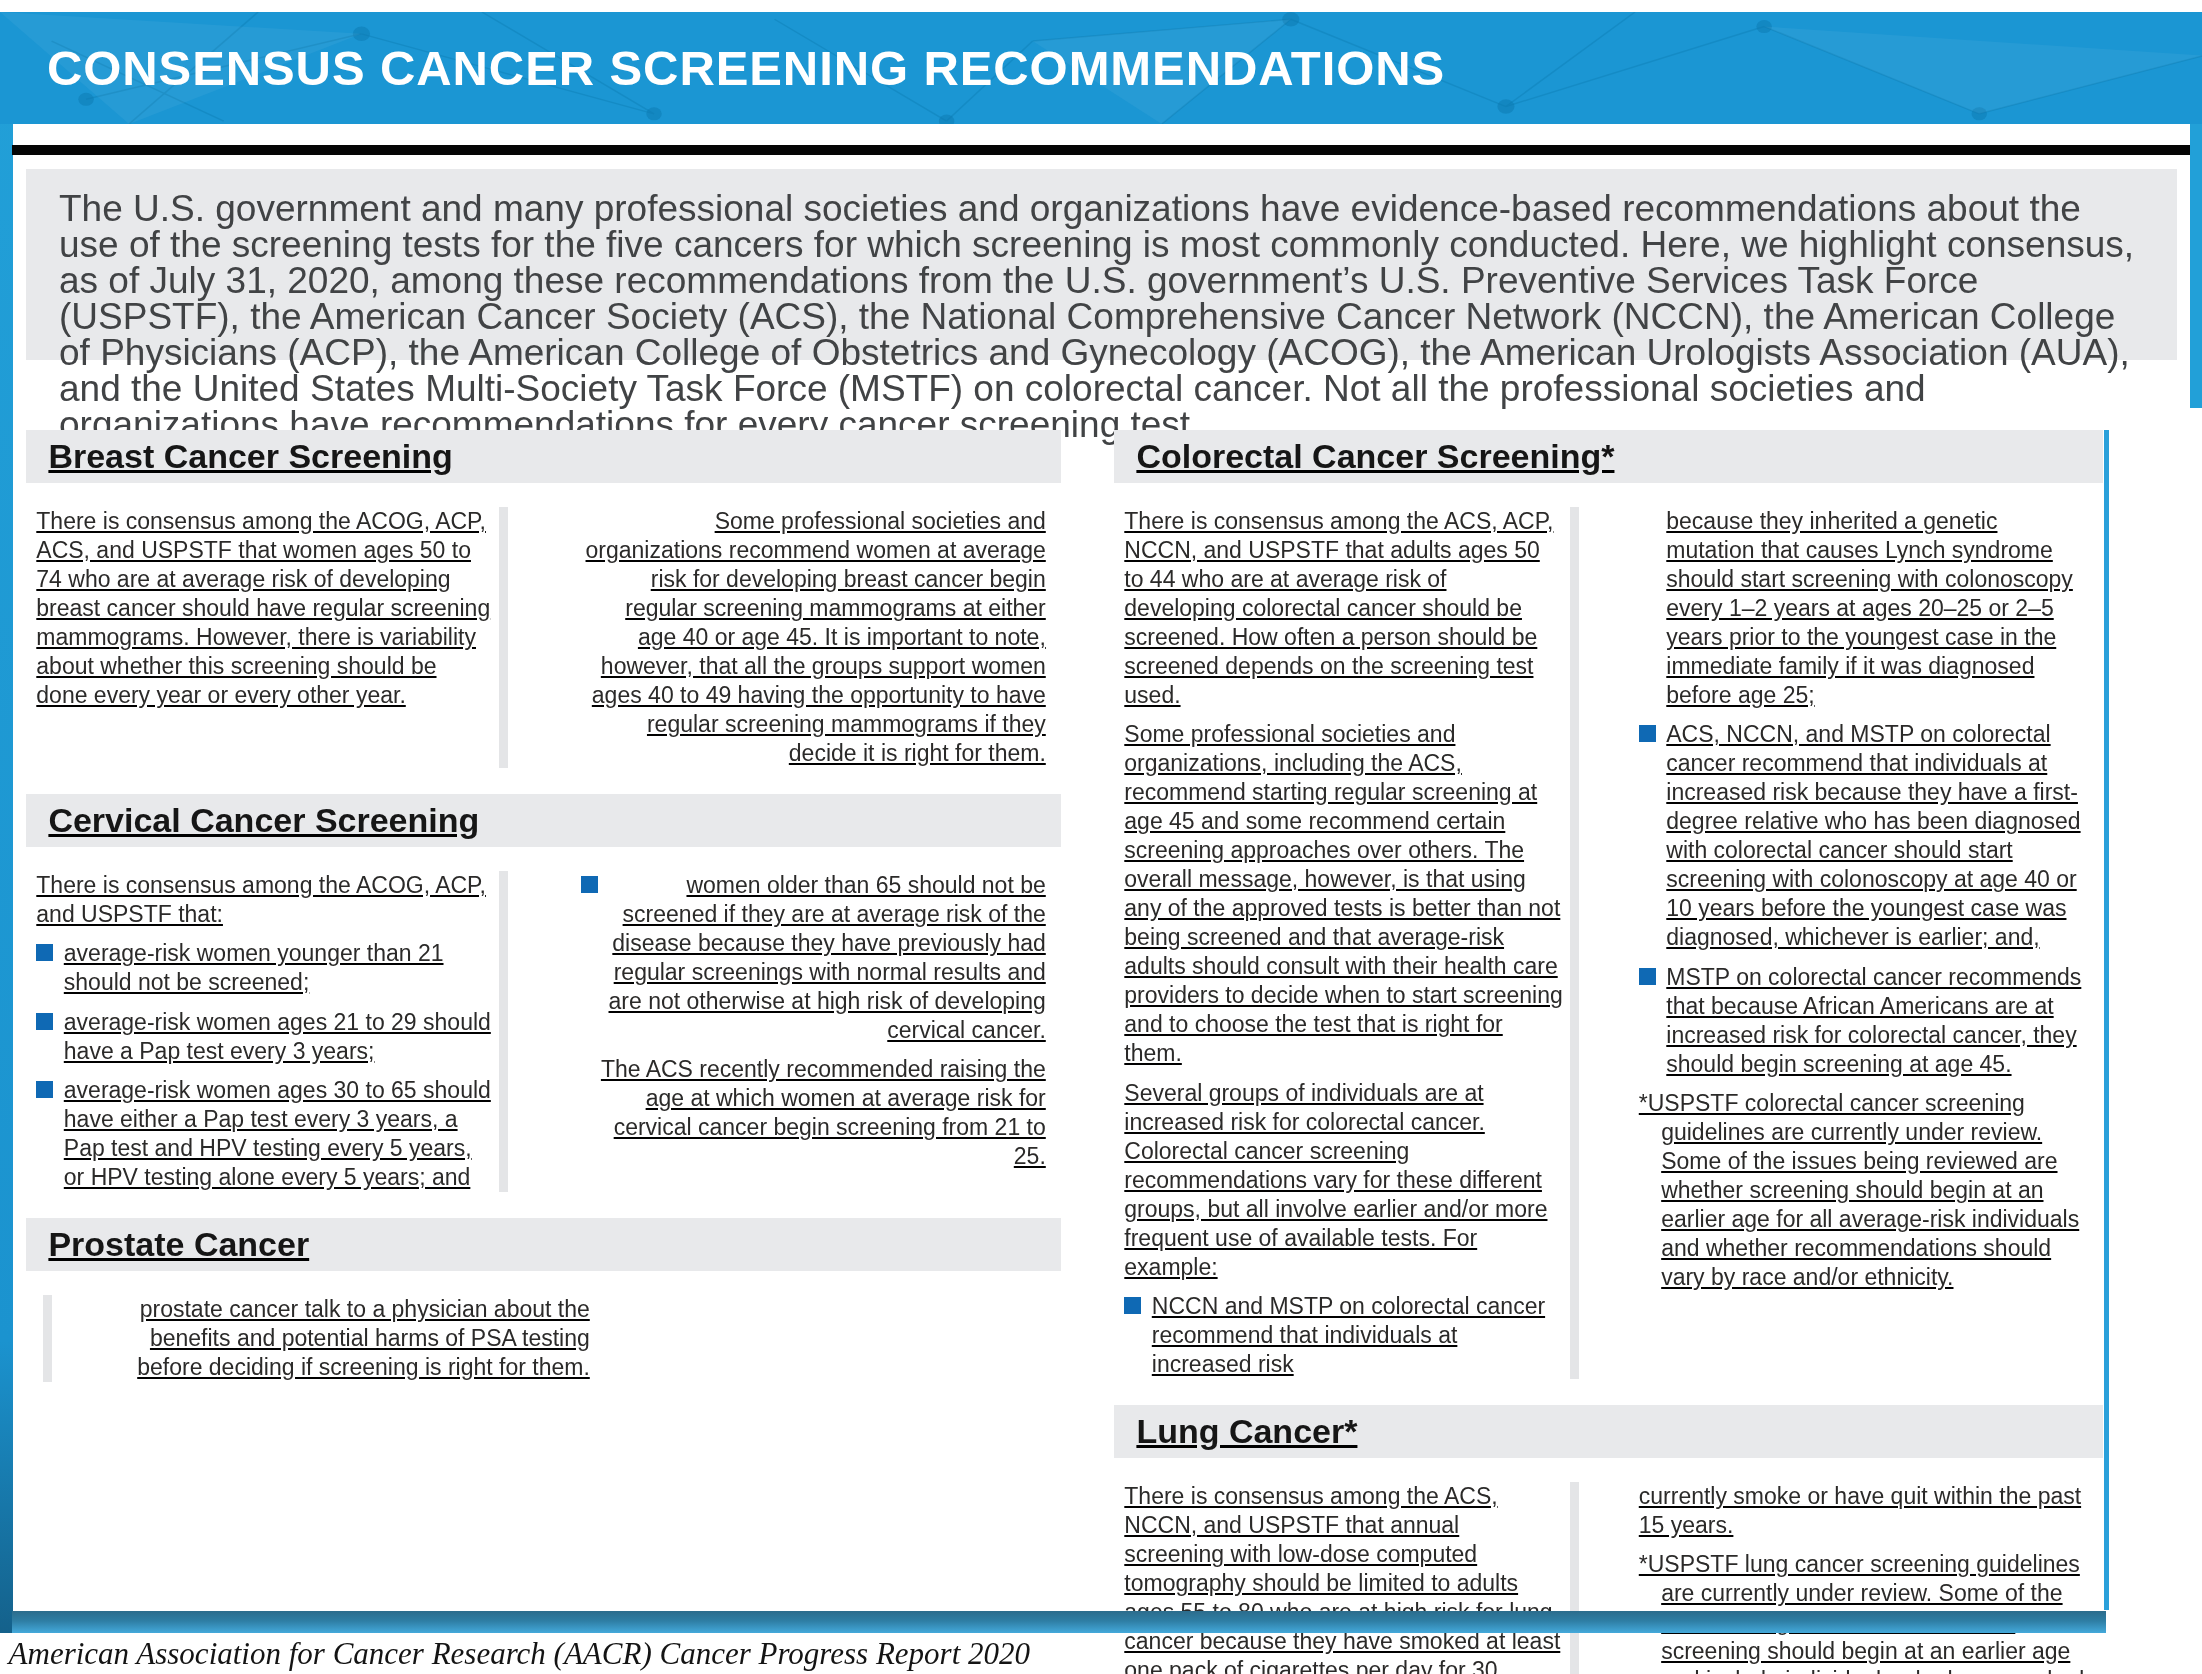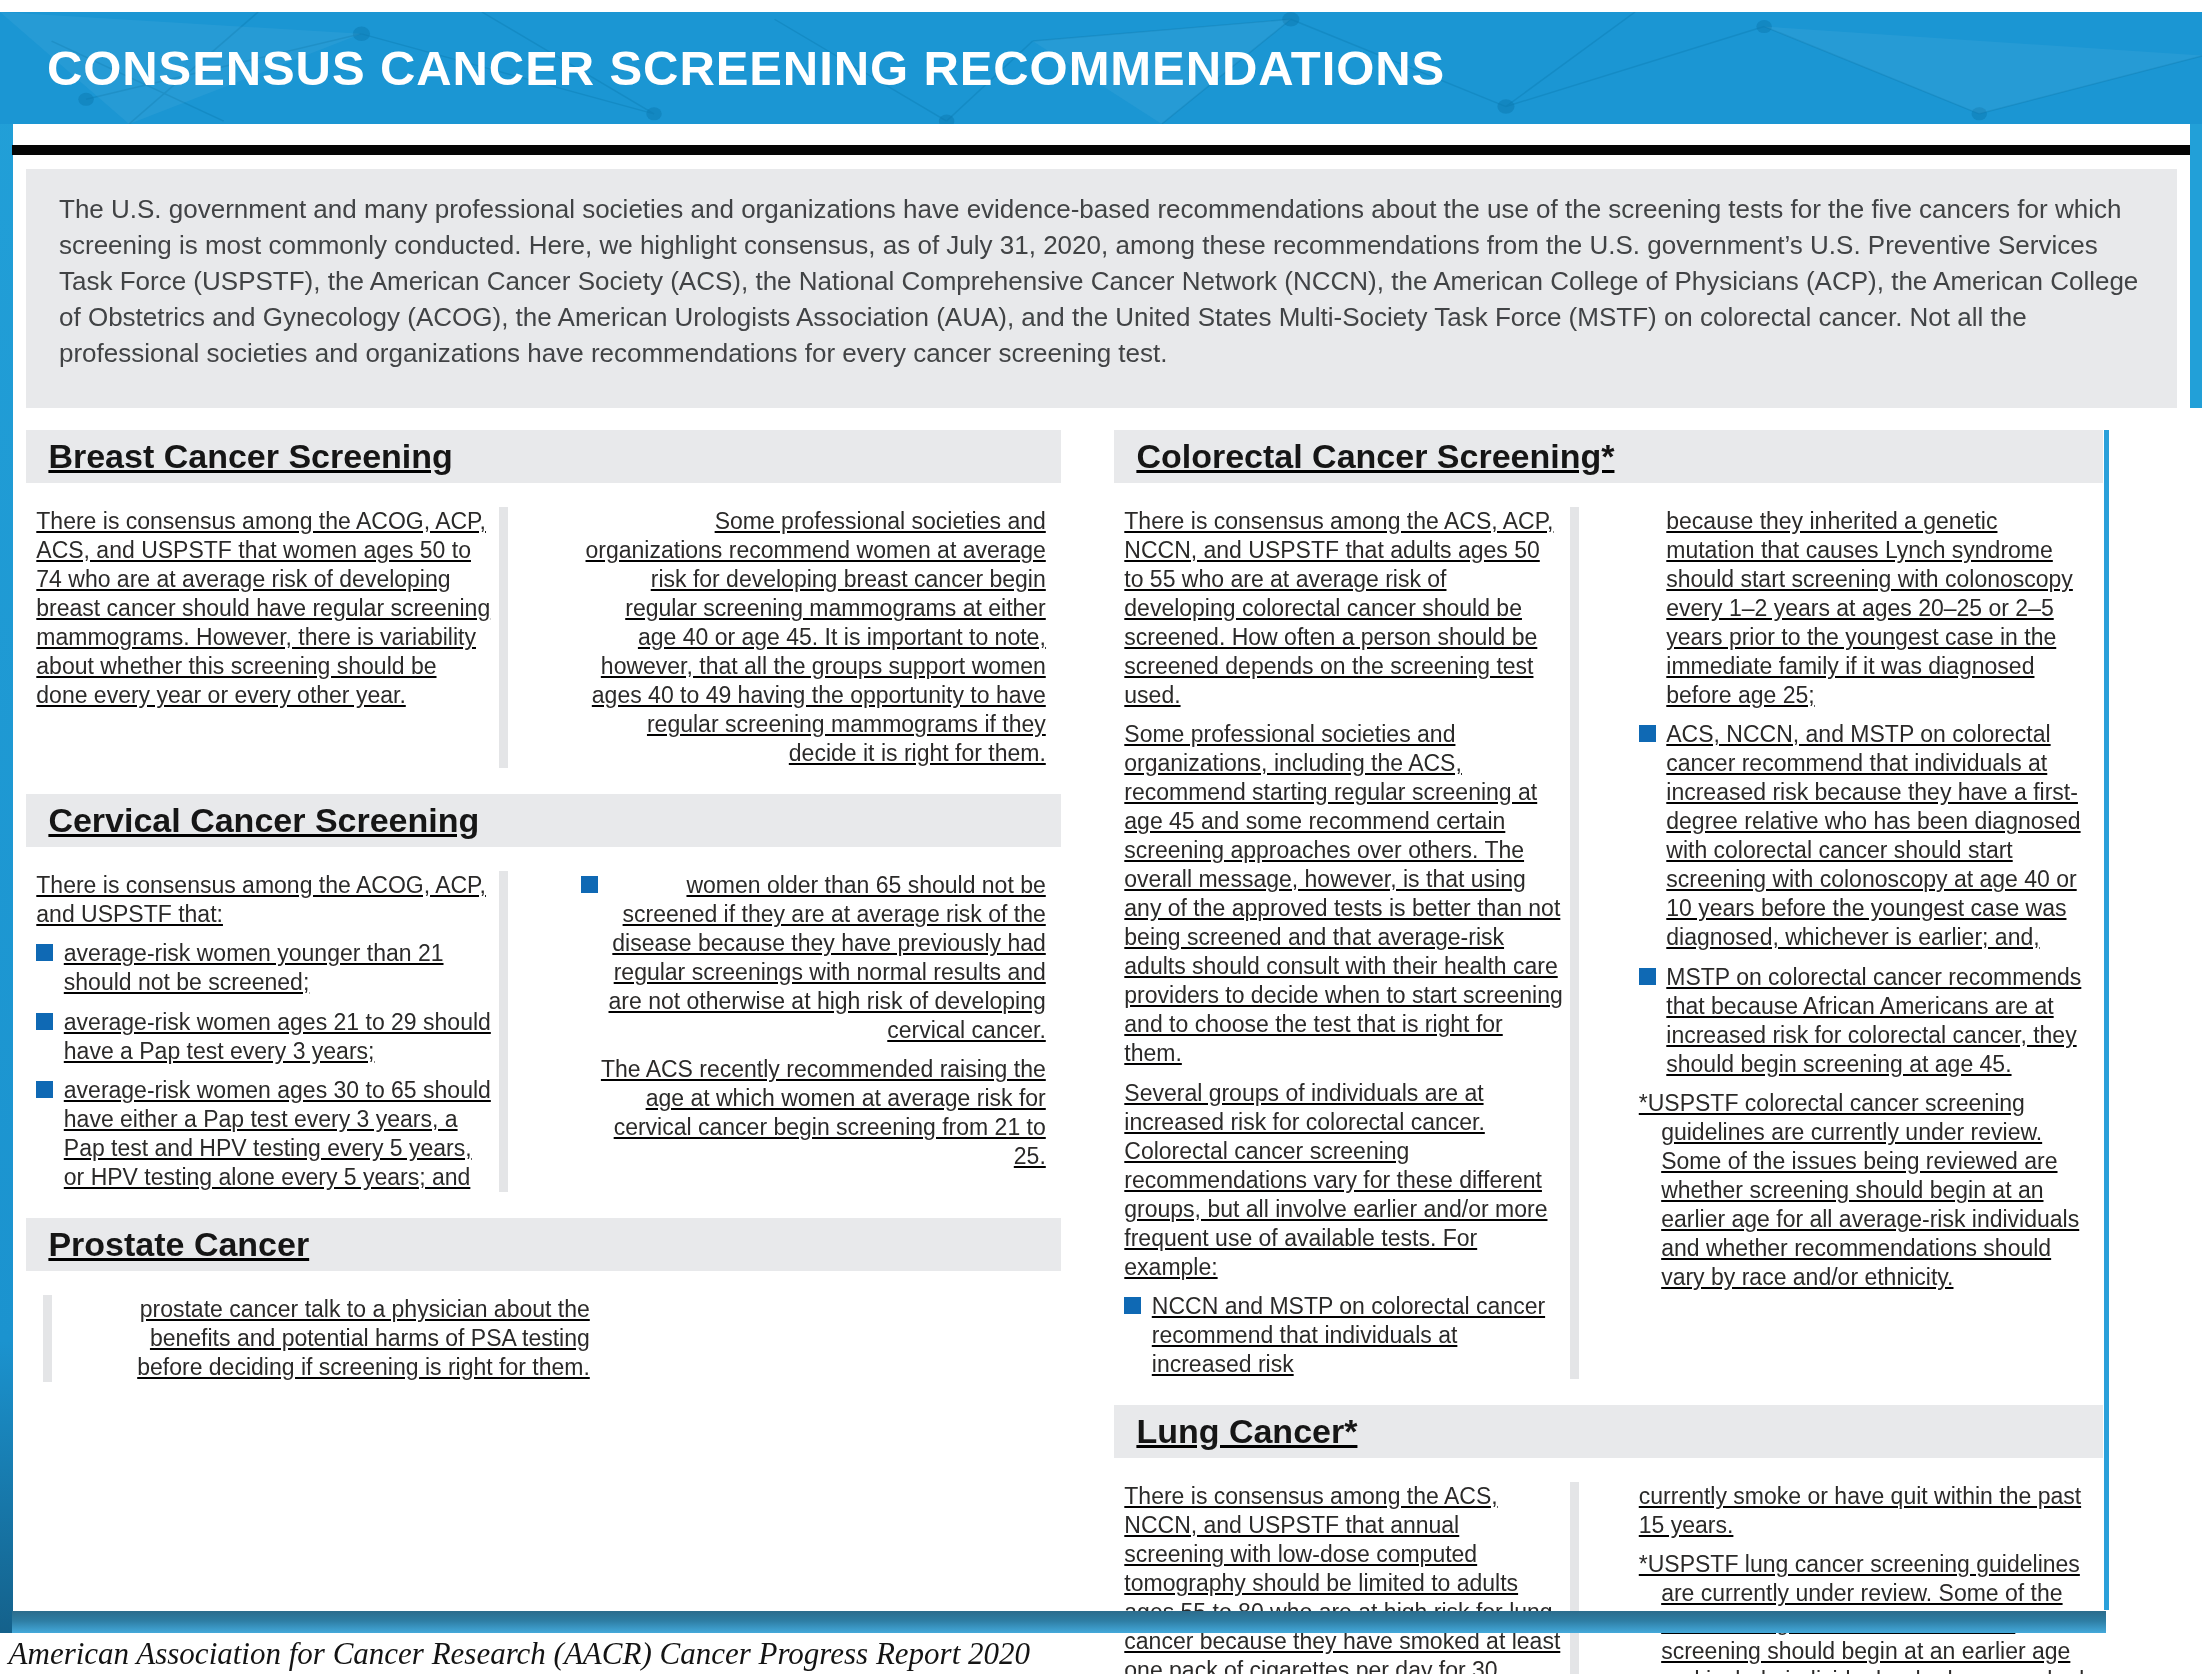--- a/index.html
+++ b/index.html
@@ -15,22 +15,22 @@
   .border-right{position:absolute;left:2190px;top:12px;width:13px;height:396px;background:#22a0d8;}
   .accent-line{position:absolute;left:2104px;top:430px;width:5.2px;height:1180px;background:#2aa0da;}
   .bottom-bar{position:absolute;left:12px;top:1611px;width:2094px;height:22.4px;
     background:linear-gradient(180deg,#2c6c8c 0%,#2e7ea4 45%,#44a9db 100%);}
   
   .banner{position:absolute;left:0;top:12px;width:2203px;height:112px;background:#1b96d3;display:flex;align-items:center;}
   .banner svg{position:absolute;left:0;top:0;width:100%;height:100%;}
   .banner h1{position:relative;margin:0 0 0 47px;color:#ffffff;font-size:49px;font-weight:800;letter-spacing:0.9px;}
   .black-rule{position:absolute;left:12px;top:145px;width:2178px;height:10.3px;background:#050505;}
   
-  .intro{position:absolute;left:26px;top:169px;width:2151px;height:239px;background:#e8e9eb;box-sizing:border-box;
-    padding:22.4px 33px;color:#414345;font-size:26px;line-height:36px;}
+  .intro{position:absolute;left:26px;top:169px;width:2151px;height:191px;background:#e8e9eb;box-sizing:border-box;
+    padding:22.4px 33px;color:#414345;font-size:37px;line-height:36px;}
   
   .panel{position:absolute;top:430px;text-decoration:underline;}
   .panel-left{left:26px;width:1035px;}
   .panel-right{left:1114px;width:989px;}
   .sec-header{height:53px;background:#e8e9eb;display:flex;align-items:center;padding-left:22.4px;box-sizing:border-box;margin-bottom:24px;}
   .sec-header h2{margin:0;font-size:34px;font-weight:800;color:#161616;letter-spacing:0;}
   .sec-body{display:flex;align-items:stretch;margin-bottom:26px;padding-left:10.3px;}
   .col{color:#2b2a29;font-size:23px;line-height:29px;}
   .panel-left .c1{width:456px;}
   .panel-left .c2{width:465px;margin-left:73px;text-align:right;}
@@ -159,21 +159,21 @@
   </div>
 
   <div class="panel panel-right">
 
     <section>
       <div class="sec-header">
         <h2>Colorectal Cancer Screening*</h2>
       </div>
       <div class="sec-body">
         <div class="col c1">
-          <p>There is consensus among the ACS, ACP, NCCN, and USPSTF that adults ages 50 to 55 who are at average risk of developing colorectal cancer should be screened. How often a person should be screened depends on the screening test used.</p>
+          <p>There is consensus among the ACS, ACP, NCCN, and USPSTF that adults ages 50 to 44 who are at average risk of developing colorectal cancer should be screened. How often a person should be screened depends on the screening test used.</p>
           <p>Some professional societies and organizations, including the ACS, recommend starting regular screening at age 45 and some recommend certain screening approaches over others. The overall message, however, is that using any of the approved tests is better than not being screened and that average-risk adults should consult with their health care providers to decide when to start screening and to choose the test that is right for them.</p>
           <p>Several groups of individuals are at increased risk for colorectal cancer. Colorectal cancer screening recommendations vary for these different groups, but all involve earlier and/or more frequent use of available tests. For example:</p>
           <div class="bullet">
             <span class="sq"></span>
             <span>NCCN and MSTP on colorectal cancer recommend that individuals at increased risk</span>
           </div>
         </div>
         <div class="vrule"></div>
         <div class="col c2">
           <p class="cont">because they inherited a genetic mutation that causes Lynch syndrome should start screening with colonoscopy every 1–2 years at ages 20–25 or 2–5 years prior to the youngest case in the immediate family if it was diagnosed before age 25;</p>

